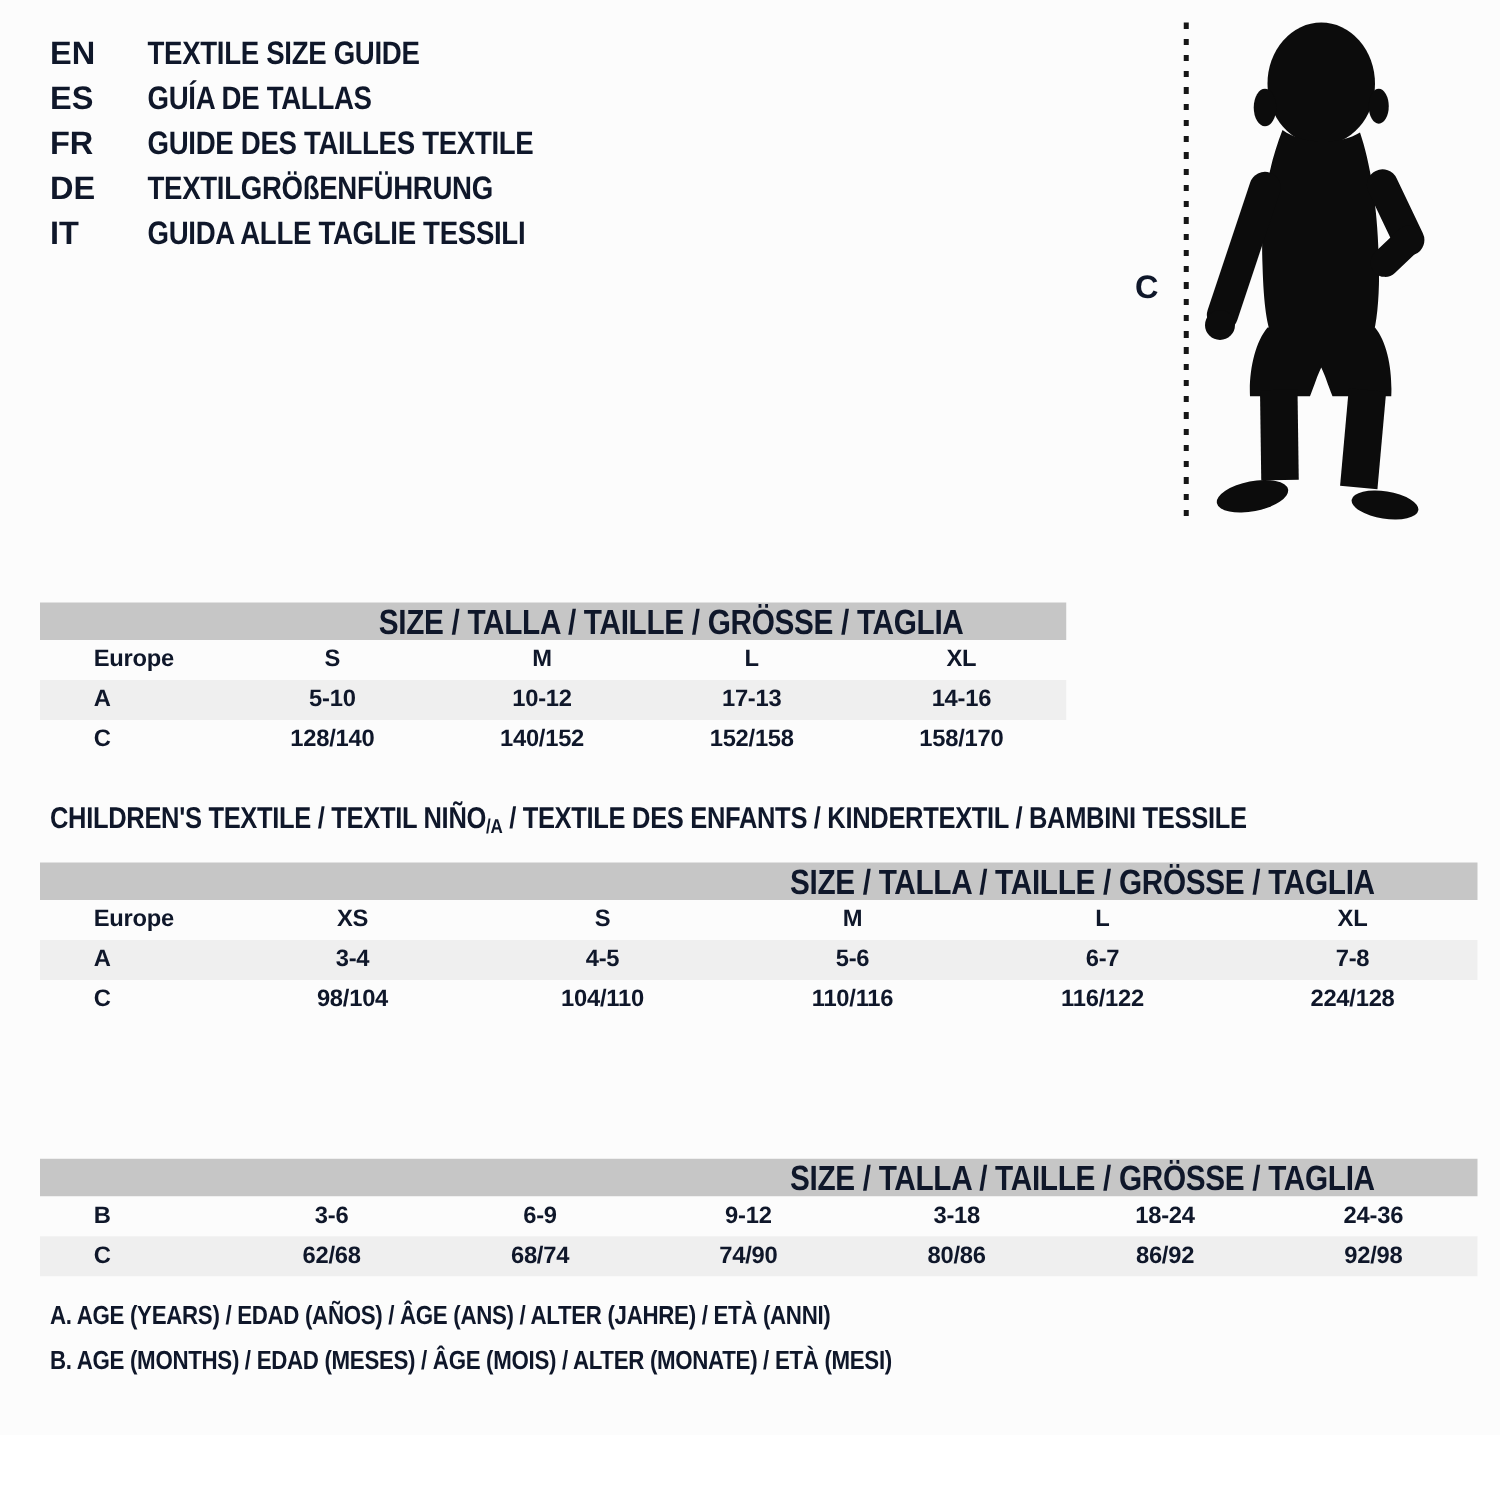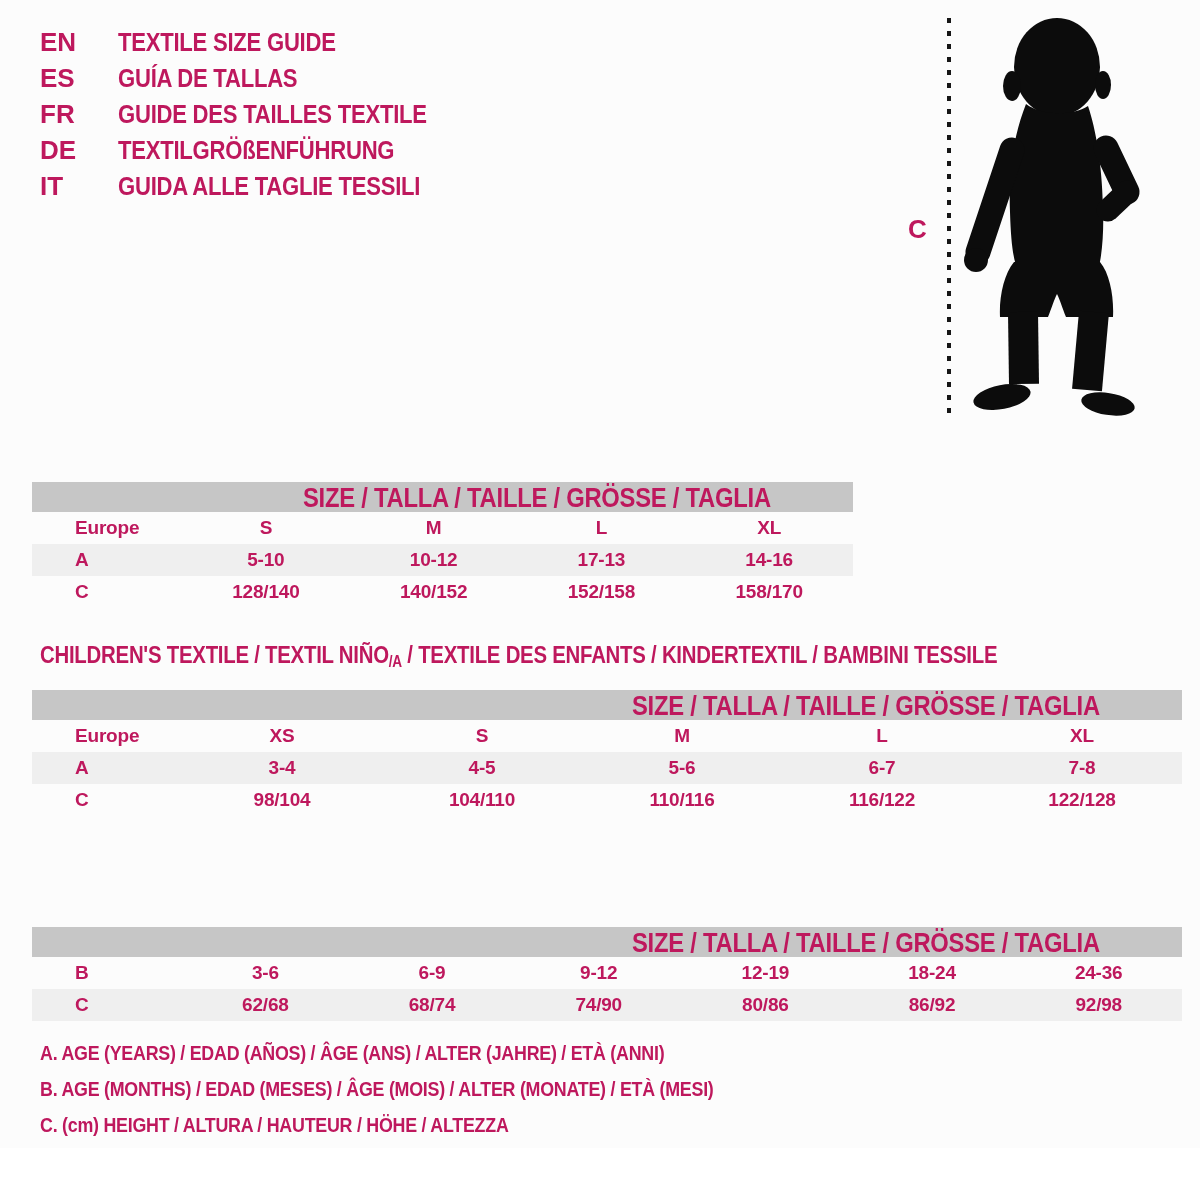--- a/index.html
+++ b/index.html
@@ -1,21 +1,21 @@
 <!DOCTYPE html>
 <html><head>
 <meta charset="utf-8">
 <style>
   html, body { margin: 0; padding: 0; }
   .page {
     position: relative;
     width: 1200px;
     height: 1148px;
     background: #fcfcfc;
-    color: #be185d;
+    color: #0f172a;
     font-family: "Liberation Sans", sans-serif;
     overflow: hidden;
   }
   .cond {
     display: inline-block;
     transform: scaleX(0.85);
     transform-origin: 0 50%;
     white-space: nowrap;
     letter-spacing: -0.3px;
   }
@@ -145,34 +145,34 @@
       <div class="t-cell">5-6</div>
       <div class="t-cell">6-7</div>
       <div class="t-cell">7-8</div>
     </div>
     <div class="t-row">
       <div class="t-label">C</div>
       <div class="t-cell">98/104</div>
       <div class="t-cell">104/110</div>
       <div class="t-cell">110/116</div>
       <div class="t-cell">116/122</div>
-      <div class="t-cell">122/128</div>
+      <div class="t-cell">224/128</div>
     </div>
   </div>
 
   <div class="size-table" style="left:32px; top:927px; width:1150px;">
     <div class="t-header">
       <span class="cond">SIZE / TALLA / TAILLE / GRÖSSE / TAGLIA</span>
     </div>
     <div class="t-row">
       <div class="t-label">B</div>
       <div class="t-cell">3-6</div>
       <div class="t-cell">6-9</div>
       <div class="t-cell">9-12</div>
-      <div class="t-cell">12-19</div>
+      <div class="t-cell">3-18</div>
       <div class="t-cell">18-24</div>
       <div class="t-cell">24-36</div>
     </div>
     <div class="t-row shaded">
       <div class="t-label">C</div>
       <div class="t-cell">62/68</div>
       <div class="t-cell">68/74</div>
       <div class="t-cell">74/90</div>
       <div class="t-cell">80/86</div>
       <div class="t-cell">86/92</div>
@@ -180,18 +180,15 @@
     </div>
   </div>
 
   <div class="legend">
     <div class="legend-line">
       <span class="cond">A. AGE (YEARS) / EDAD (AÑOS) / ÂGE (ANS) / ALTER (JAHRE) / ETÀ (ANNI)</span>
     </div>
     <div class="legend-line">
       <span class="cond">B. AGE (MONTHS) / EDAD (MESES) / ÂGE (MOIS) / ALTER (MONATE) / ETÀ (MESI)</span>
     </div>
-    <div class="legend-line">
-      <span class="cond">C. (cm) HEIGHT / ALTURA / HAUTEUR / HÖHE / ALTEZZA</span>
-    </div>
   </div>
 
 </div>
 
 </body></html>

